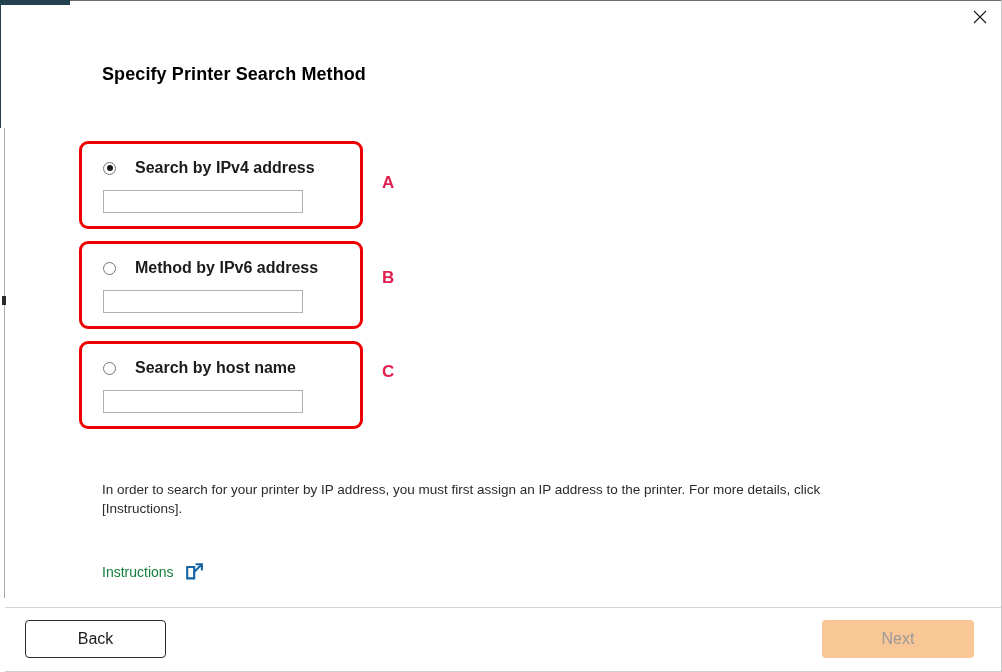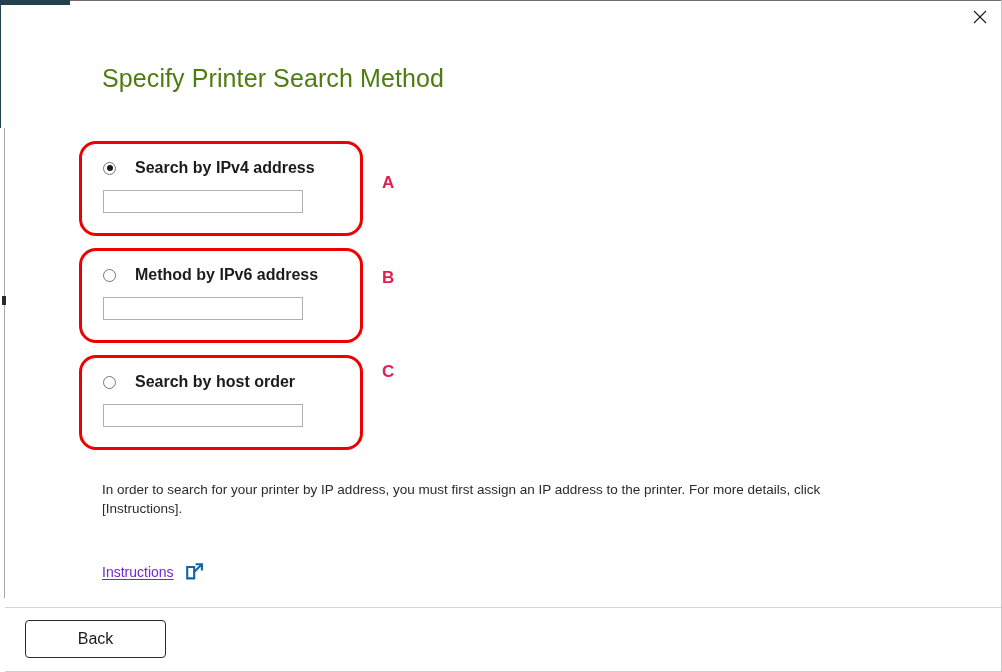--- a/index.html
+++ b/index.html
@@ -87,42 +87,42 @@
     border: none;
     padding: 0;
   }
   .close-button svg { display: block; }
 
   
   .page-title {
     position: absolute;
     left: 102px;
     top: 64px;
-    font-size: 25px;
-    font-weight: normal;
-    color: #4d7c0f;
+    font-size: 18px;
+    font-weight: bold;
+    color: #000000;
     letter-spacing: 0.1px;
     white-space: nowrap;
   }
 
   
   .options {
     position: absolute;
     left: 79px;
     top: 141px;
     width: 300px;
   }
   .option-box {
     position: relative;
     box-sizing: border-box;
     width: 284px;
     border: 3px solid #ee0000;
-    border-radius: 17px;
-    background: #ffffff;
-    padding: 13px 0 20px 0;
+    border-radius: 9px;
+    background: #ffffff;
+    padding: 13px 0 13px 0;
     margin-bottom: 12px;
   }
   .option-row {
     display: flex;
     align-items: center;
     padding-left: 21px;
     height: 22px;
   }
   .radio {
     box-sizing: border-box;
@@ -200,22 +200,21 @@
     left: 102px;
     top: 562px;
     display: flex;
     align-items: center;
     gap: 11px;
     text-decoration: none;
     cursor: pointer;
   }
   .instructions-text {
     font-size: 14px;
-    color: #6d28d9;
-    text-decoration: underline;
+    color: #15803d;
     text-underline-offset: 2px;
   }
   .ext-icon { display: block; }
 
   
   .footer-divider {
     position: absolute;
     left: 5px;
     right: 1px;
     top: 607px;
@@ -297,21 +296,21 @@
       <div class="option-row">
         <span class="radio"></span>
         <span class="option-label">Method by IPv6 address</span>
       </div>
       <input class="option-input" type="text" placeholder="" style="">
     </div>
 
     <div class="option-box">
       <div class="option-row">
         <span class="radio"></span>
-        <span class="option-label">Search by host order</span>
+        <span class="option-label">Search by host name</span>
       </div>
       <input class="option-input" type="text" placeholder="" style="">
     </div>
 
   </div>
 
   <div class="annot annot-a">A</div>
   <div class="annot annot-b">B</div>
   <div class="annot annot-c">C</div>
 
@@ -324,16 +323,17 @@
         <path d="M2.2 5.0 H9.2 V16.4 H2.2 Z" fill="none" stroke="#1464a5" stroke-width="2.1"></path>
         <path d="M10.6 2.2 H16.9 V8.5" fill="none" stroke="#1464a5" stroke-width="2.1"></path>
         <path d="M16.6 2.5 L8.6 10.5" fill="none" stroke="#1464a5" stroke-width="2.1"></path>
       </svg>
     </span>
   </a>
 
   <div class="footer-divider"></div>
 
   <button class="btn-back">Back</button>
+  <button class="btn-next" disabled="">Next</button>
 
   <div class="footer-divider-bottom"></div>
 
 </div>
 
 </body></html>

